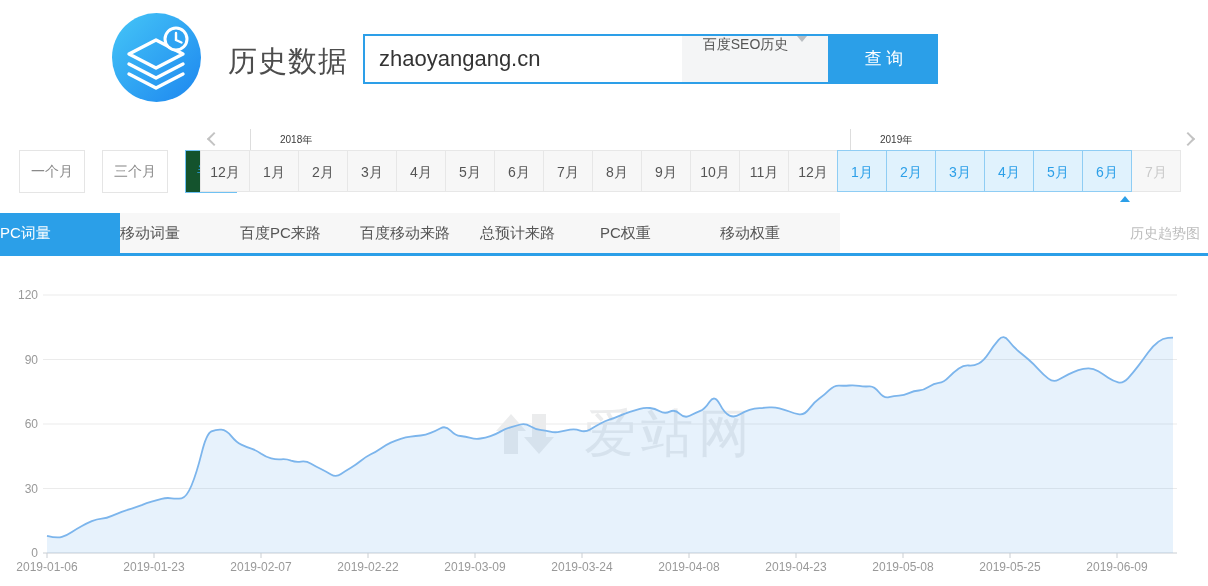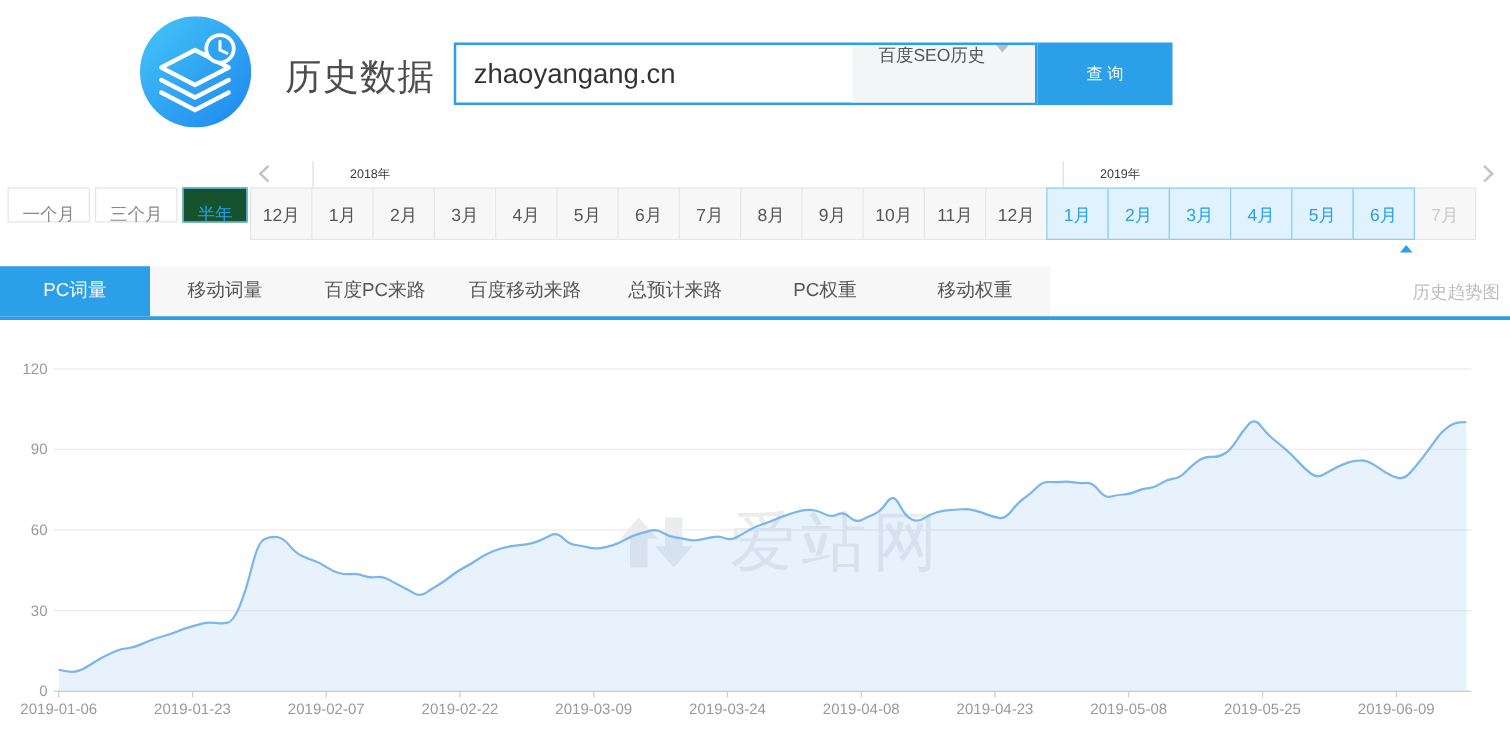--- a/index.html
+++ b/index.html
@@ -7,42 +7,42 @@
   body { font-family:"Liberation Sans","DejaVu Sans",sans-serif; }
   #app { position:relative; width:1208px; height:586px; background:#fff; overflow:hidden; }
 
   
   .logo { position:absolute; left:112px; top:13px; width:89px; height:89px; }
   .page-title { position:absolute; left:228px; top:42px; font-size:29px; color:#4d4d4d; letter-spacing:1px; }
   .search-box { position:absolute; left:363px; top:34px; width:467px; height:50px; border:2px solid #2d9fe8; background:#fff; display:flex; }
   .search-input { flex:1; border:none; outline:none; font-size:22px; color:#333; padding:0 14px; background:transparent; font-family:"Liberation Sans","DejaVu Sans",sans-serif; }
   .engine-select { width:146px; background:#f4f5f6; display:flex; align-items:flex-start; justify-content:center; gap:9px; font-size:14px; color:#555; cursor:pointer; }
   .caret-down { width:0; height:0; border-left:5px solid transparent; border-right:5px solid transparent; border-top:6px solid #b9bdc1; }
-  .search-btn { position:absolute; left:830px; top:34px; width:108px; height:50px; background:#2b9fe8; color:#fff; font-size:13px; text-align:center; line-height:50px; cursor:pointer; }
+  .search-btn { position:absolute; left:830px; top:34px; width:108px; height:50px; background:#2b9fe8; color:#fff; font-size:17px; text-align:center; line-height:50px; cursor:pointer; }
 
   
   .period-tabs { position:absolute; left:6px; top:150px; display:flex; gap:4px; }
-  .period-btn { height:28px; line-height:40px; padding:0 11px; text-align:center; border:1px solid #e5e5e5; background:#fff; color:#8a8a8a; font-size:14px; cursor:pointer; }
+  .period-btn { height:43px; line-height:40px; padding:0 11px; text-align:center; border:1px solid #e5e5e5; background:#fff; color:#8a8a8a; font-size:14px; cursor:pointer;margin-left:13px; }
   .period-btn.sel { background:#14532d; border-color:#6fc1f3; color:#2b9fe8; }
 
   
   .year-label { position:absolute; top:129px; height:21px; line-height:21px; font-size:10px; color:#3a3a3a; padding-left:29px; border-left:1px solid #ddd; }
   .chev { position:absolute; width:10px; height:10px; border-top:2px solid #c3c3c3; border-right:2px solid #c3c3c3; cursor:pointer; }
   .chev-left  { left:209px; top:134px; transform:rotate(-135deg); }
   .chev-right { left:1183px; top:134px; transform:rotate(45deg); }
   .month-row { position:absolute; left:200px; top:150px; display:flex; }
   .month-cell { width:50px; height:42px; line-height:42px; text-align:center; font-size:14px; background:#f7f7f7; border:1px solid #e7e7e7; margin-left:-1px; color:#555; cursor:pointer; position:relative; }
   .month-cell:first-child { margin-left:0; }
   .month-cell.selected { background:#e0f2fd; border-color:#8fcdf4; color:#2b9fe8; z-index:2; }
   .month-cell.disabled { color:#c9c9c9; cursor:default; }
   .month-marker { position:absolute; top:196px; width:0; height:0; border-left:5px solid transparent; border-right:5px solid transparent; border-bottom:6px solid #2b9fe8; }
 
   
   .tab-bar { position:absolute; left:0; top:213px; width:840px; height:40px; background:#f7f7f7; display:flex; }
-  .tab { width:120px; height:40px; line-height:40px; text-align:center; font-size:15px; color:#555; cursor:pointer; white-space:nowrap; }
+  .tab { width:120px; height:40px; line-height:40px; font-size:15px; color:#555; cursor:pointer; white-space:nowrap; }
   .tab.sel { background:#2b9fe8; color:#fff; }
   .tab-underline { position:absolute; left:0; top:253px; width:1208px; height:3px; background:#2b9fe8; }
   .trend-label { position:absolute; right:8px; top:213px; height:40px; line-height:40px; font-size:14px; color:#bdbdbd; }
 
   
   .watermark { position:absolute; left:494px; top:399px; display:flex; align-items:center; gap:28px; color:rgba(90,100,110,0.12); font-size:52px; letter-spacing:5px; pointer-events:none; }
   #chart-svg { position:absolute; left:0; top:270px; }
   #chart-svg text { fill:#999; font-size:12px; font-family:"Liberation Sans","DejaVu Sans",sans-serif; }
 </style>
 </head>

